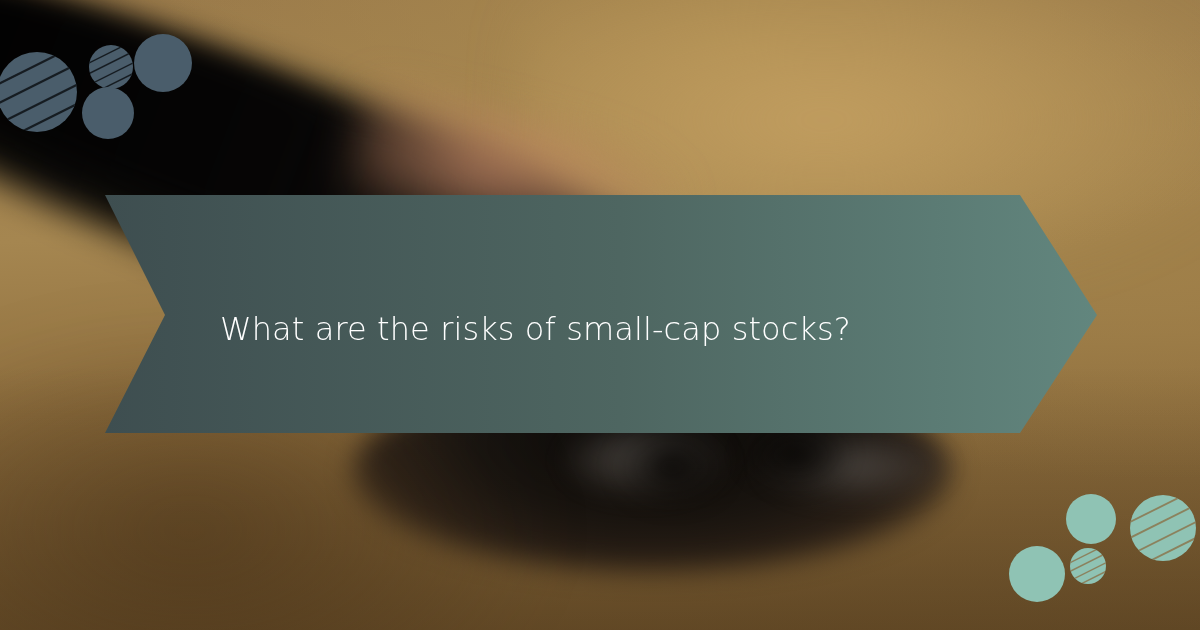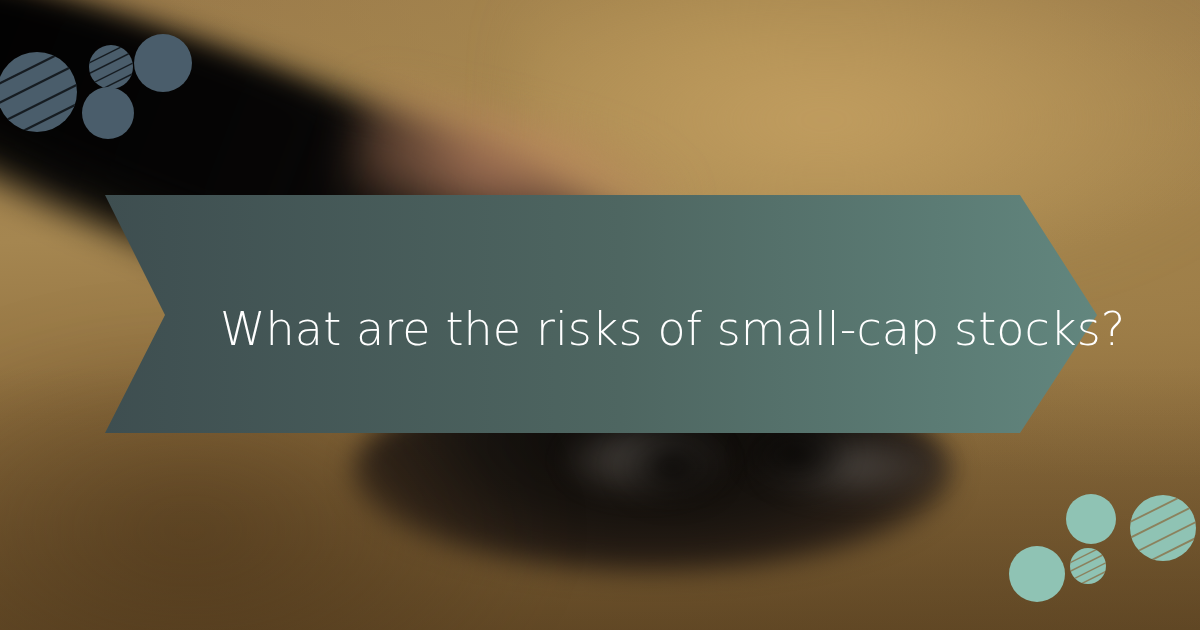--- a/index.html
+++ b/index.html
@@ -138,21 +138,21 @@
     pointer-events: none;
   }
   #banner-wrap svg { display: block; }
 
   #banner-text {
     position: absolute;
     left: 220px;
     top: 305px;
     width: 820px;
     color: #ffffff;
-    font-size: 46px;
+    font-size: 32px;
     font-weight: 300;
     letter-spacing: 0.1px;
     line-height: 48px;
     white-space: nowrap;
   }
 </style>
 </head>
 <body>
 
 <div id="stage">

